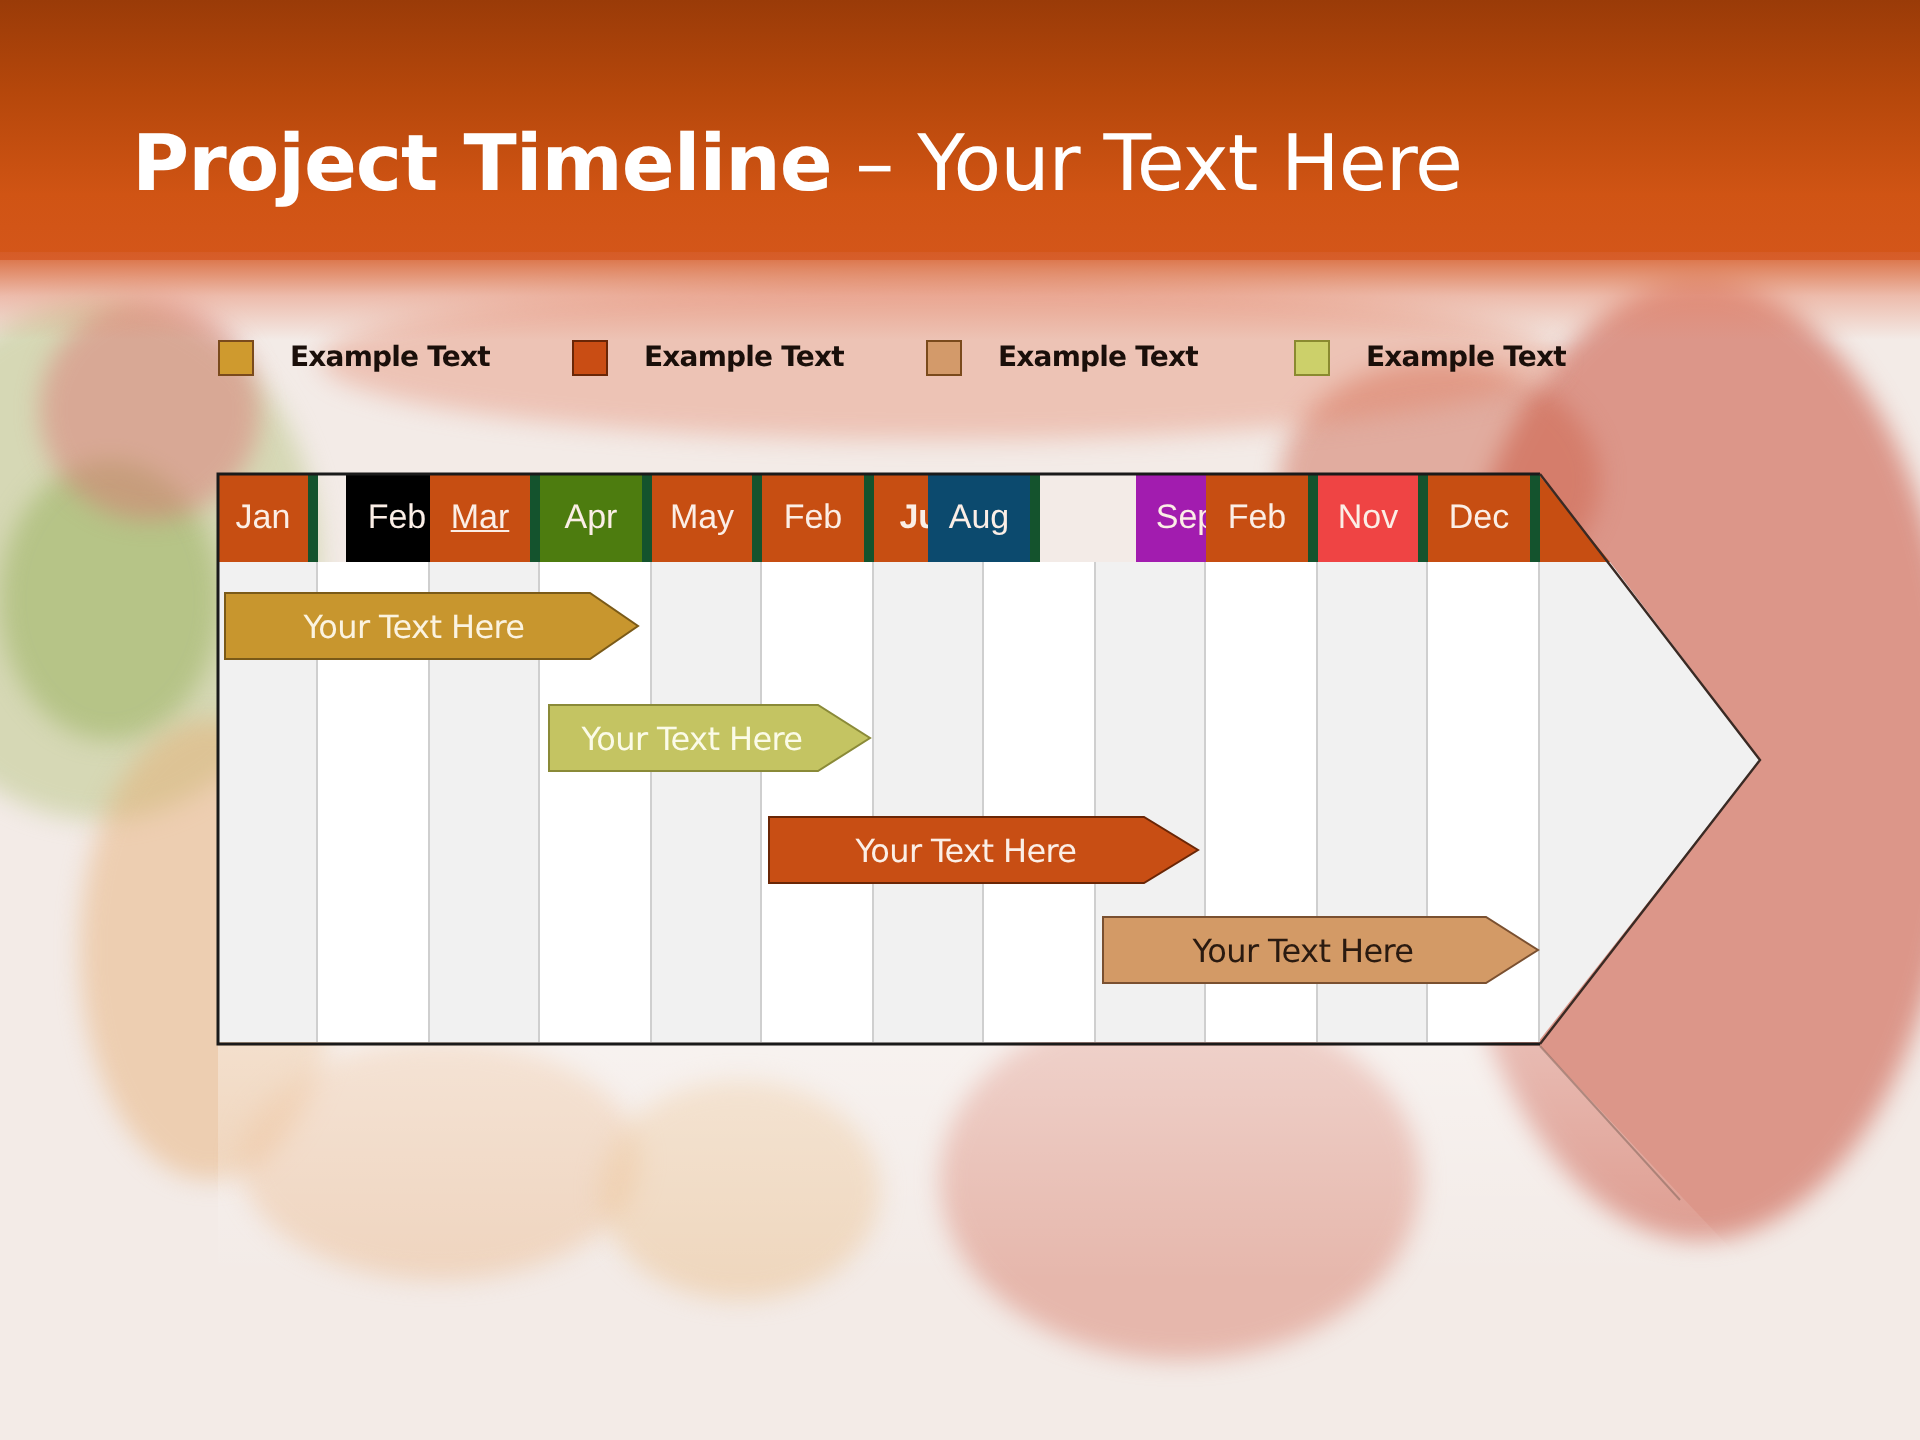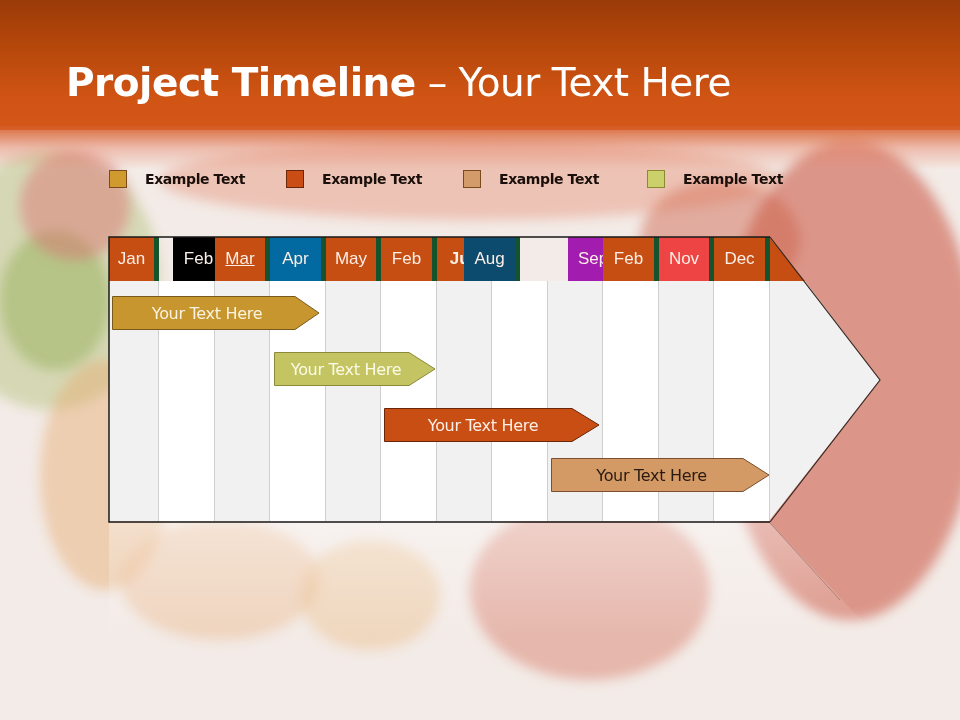--- a/index.html
+++ b/index.html
@@ -104,21 +104,21 @@
   <div class="col odd" style="left:437px;width:55px;"></div>
   <div class="col even" style="left:492px;width:56px;"></div>
   <div class="col odd" style="left:548px;width:55px;"></div>
   <div class="col even" style="left:603px;width:56px;"></div>
   <div class="col odd" style="left:659px;width:55px;"></div>
   <div class="col even" style="left:714px;width:56px;"></div>
 
   <div class="month-head" style="left:109px;width:50px;background:#c74e12;">Jan</div>
   <div class="month-head" style="left:173px;width:56px;background:#000000;">Feb</div>
   <div class="month-head" style="left:215px;width:55px;background:#c74e12;text-decoration:underline;">Mar</div>
-  <div class="month-head" style="left:270px;width:56px;background:#0369a1;">Apr</div>
+  <div class="month-head" style="left:270px;width:56px;background:#4d7c0f;">Apr</div>
   <div class="month-head" style="left:326px;width:55px;background:#c74e12;">May</div>
   <div class="month-head" style="left:381px;width:56px;background:#c74e12;">Feb</div>
   <div class="month-head" style="left:437px;width:55px;background:#c74e12;font-weight:bold;">Jul</div>
   <div class="month-head" style="left:464px;width:56px;background:#0c4a6e;">Aug</div>
   <div class="month-head" style="left:568px;width:55px;background:#a21caf;">Sep</div>
   <div class="month-head" style="left:603px;width:56px;background:#c74e12;">Feb</div>
   <div class="month-head" style="left:659px;width:55px;background:#ef4444;">Nov</div>
   <div class="month-head" style="left:714px;width:56px;background:#c74e12;">Dec</div>
 
   <svg width="960" height="720" style="position:absolute;left:0;top:0;pointer-events:none;">

